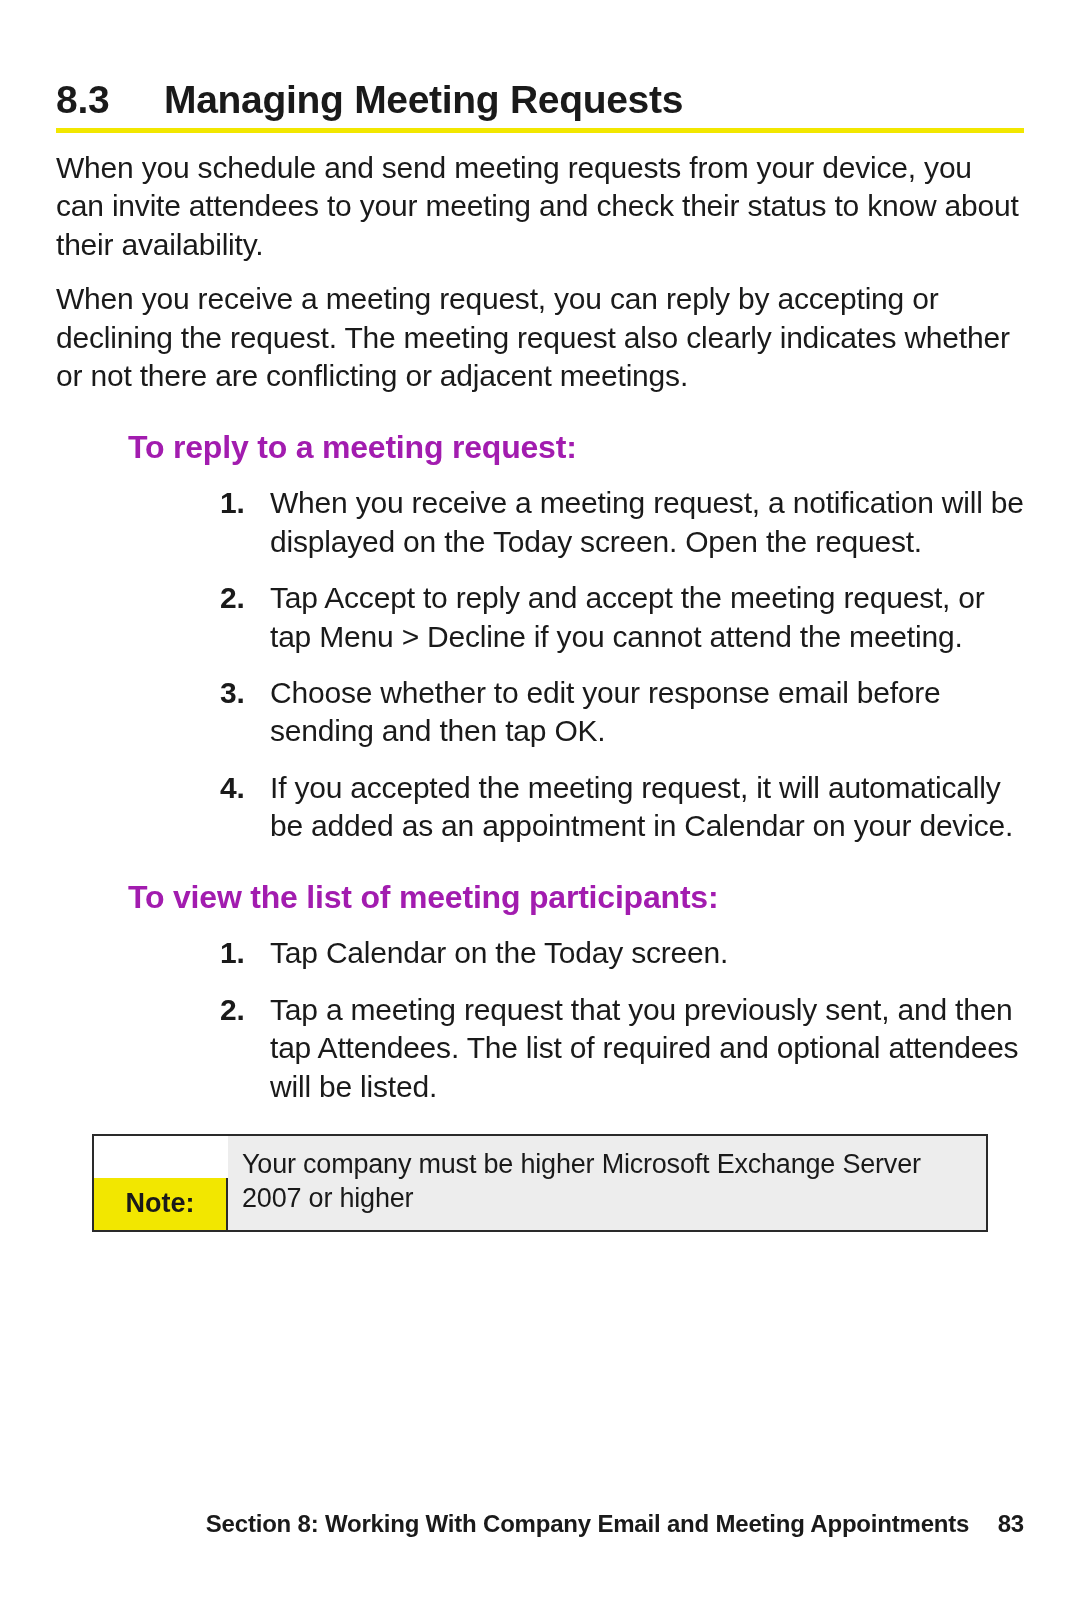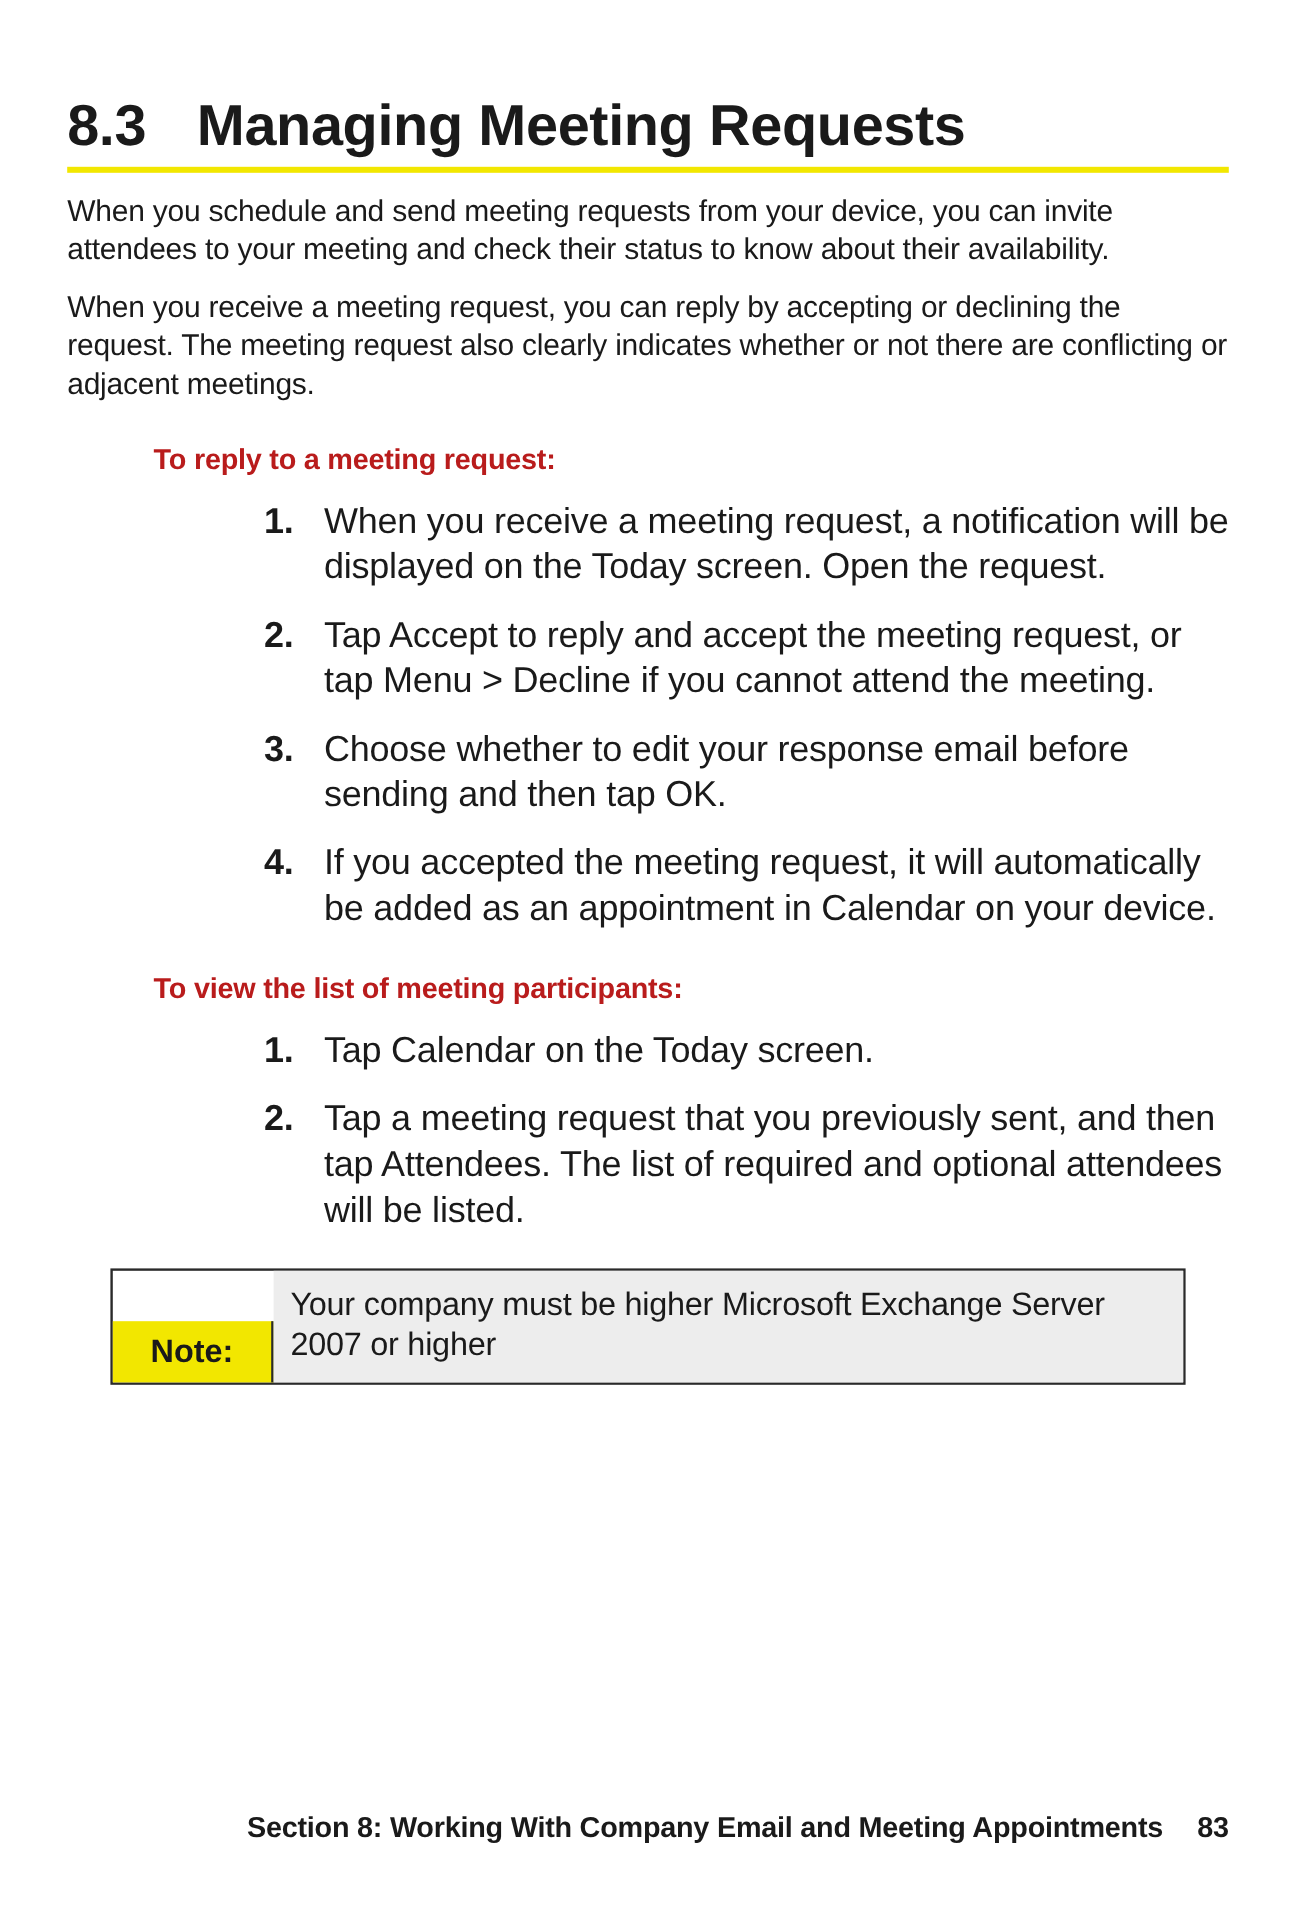--- a/index.html
+++ b/index.html
@@ -10,41 +10,41 @@
     background: #ffffff;
     font-family: "Myriad Pro", "Segoe UI", "Helvetica Neue", Arial, sans-serif;
     color: #1a1a1a;
     position: relative;
     -webkit-font-smoothing: antialiased;
   }
   .page {
     padding: 78px 56px 0 56px;
   }
   .section-heading {
-    font-size: 48px;
+    font-size: 39px;
     font-weight: 700;
     letter-spacing: -0.3px;
     margin: 0 0 4px 0;
     padding-bottom: 6px;
     border-bottom: 5px solid #f2e700;
   }
   .section-heading .num {
     display: inline-block;
     min-width: 108px;
   }
   .para {
-    font-size: 25px;
+    font-size: 30px;
     line-height: 1.28;
     margin: 16px 0 0 0;
     letter-spacing: -0.2px;
   }
   .subhead {
-    font-size: 24px;
+    font-size: 32px;
     font-weight: 700;
-    color: #b91c1c;
+    color: #a21caf;
     margin: 34px 0 0 72px;
     letter-spacing: -0.2px;
   }
   ol.steps {
     list-style: none;
     margin: 0;
     padding: 0 0 0 164px;
   }
   ol.steps > li {
     position: relative;

